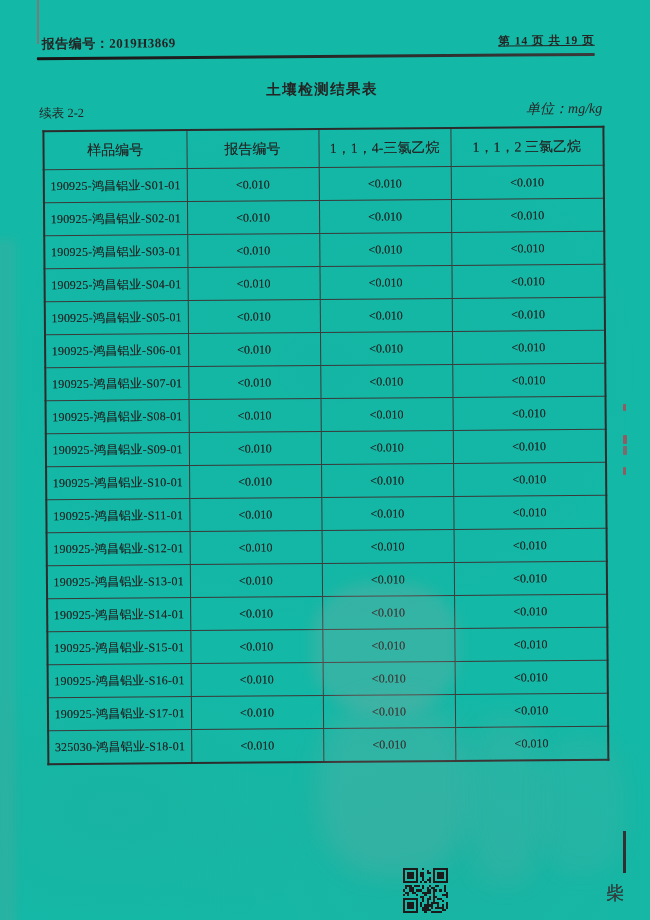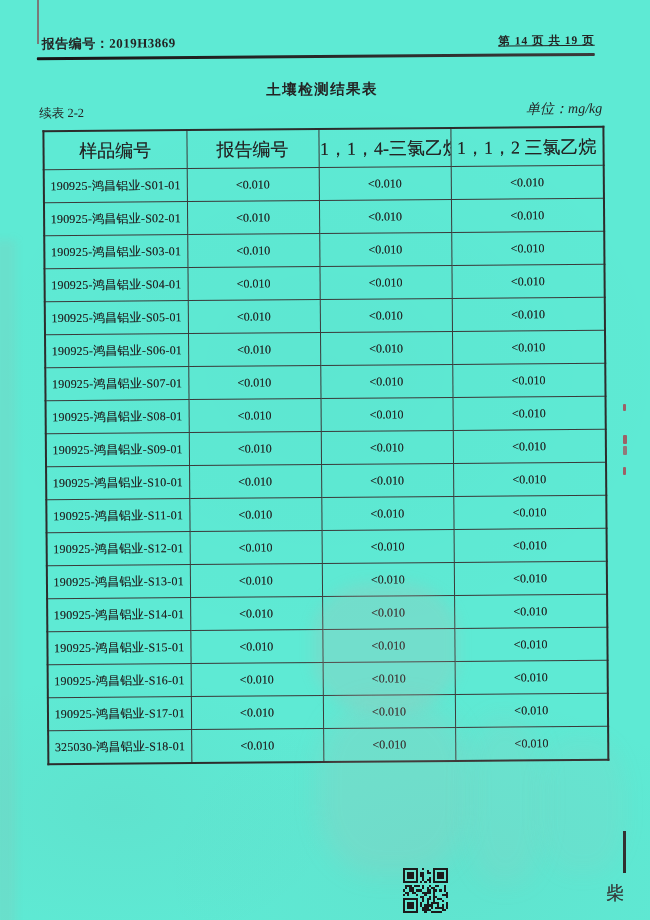--- a/index.html
+++ b/index.html
@@ -1,20 +1,20 @@
 <!DOCTYPE html>
 <html><head>
 <meta charset="utf-8">
 <style>
   html,body{margin:0;padding:0;background:#e8e6e2;}
   .page{
     position:relative;
     width:650px;height:920px;
     margin:0 auto;
-    background:#5eead4;
+    background:#14b8a6;
     overflow:hidden;
     font-family:"Liberation Serif","DejaVu Serif",serif;
     color:#242424;
   }
   
   .page::before{
     content:"";position:absolute;inset:0;pointer-events:none;
     background:
       radial-gradient(ellipse 320px 200px at 18% 88%, rgba(120,90,90,0.05), transparent 70%),
       radial-gradient(ellipse 420px 260px at 70% 95%, rgba(140,100,100,0.05), transparent 70%),
@@ -49,21 +49,21 @@
     border-collapse:collapse;table-layout:fixed;
     border:2px solid #2c2c2c;
   }
   table.results th, table.results td{
     border:1.5px solid #3a3a3a;
     text-align:center;vertical-align:middle;
     font-weight:normal;
     text-shadow:0 0 0.5px rgba(20,20,20,0.5);
     overflow:hidden;white-space:nowrap;
   }
-  table.results th{height:35px;font-size:18px;}
+  table.results th{height:35px;font-size:14px;}
   table.results td{height:30px;font-size:12px;}
   td.c-id{font-size:12px;letter-spacing:0.2px;}
 
   
   .edge-line-top-left{position:absolute;left:37px;top:0;width:1.5px;height:44px;background:#7a7a78;}
   .edge-line-bottom-right{position:absolute;left:623px;top:831px;width:2.5px;height:42px;background:#2f2f2f;}
   .red-mark{position:absolute;left:623px;background:#a84a55;opacity:0.85;filter:blur(0.4px);border-radius:1px;}
   .rm1{top:404px;width:3px;height:7px;}
   .rm2{top:435px;width:4px;height:9px;}
   .rm3{top:446px;width:4px;height:9px;opacity:0.7;}

